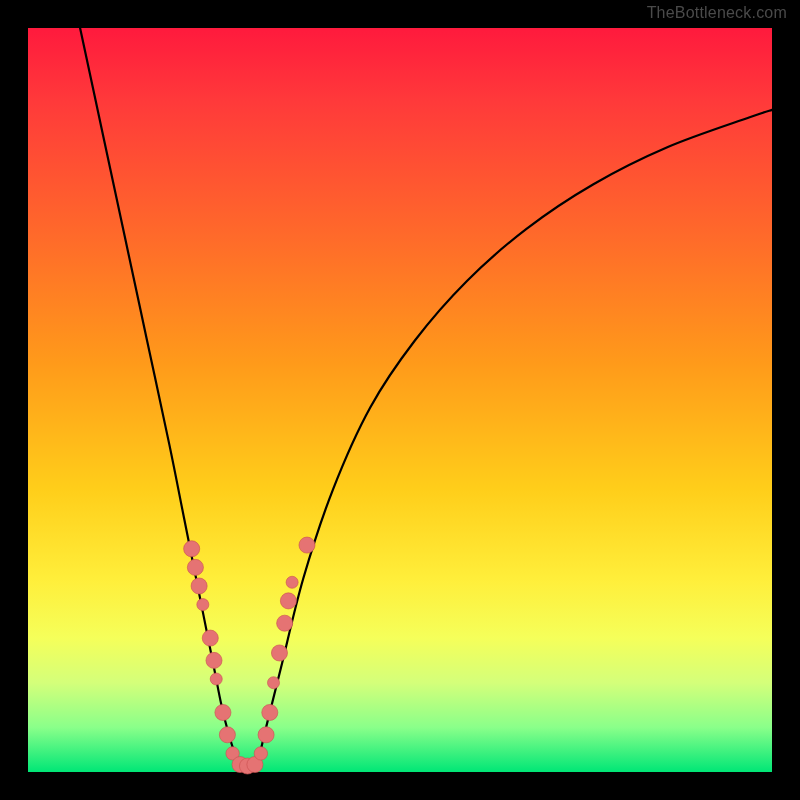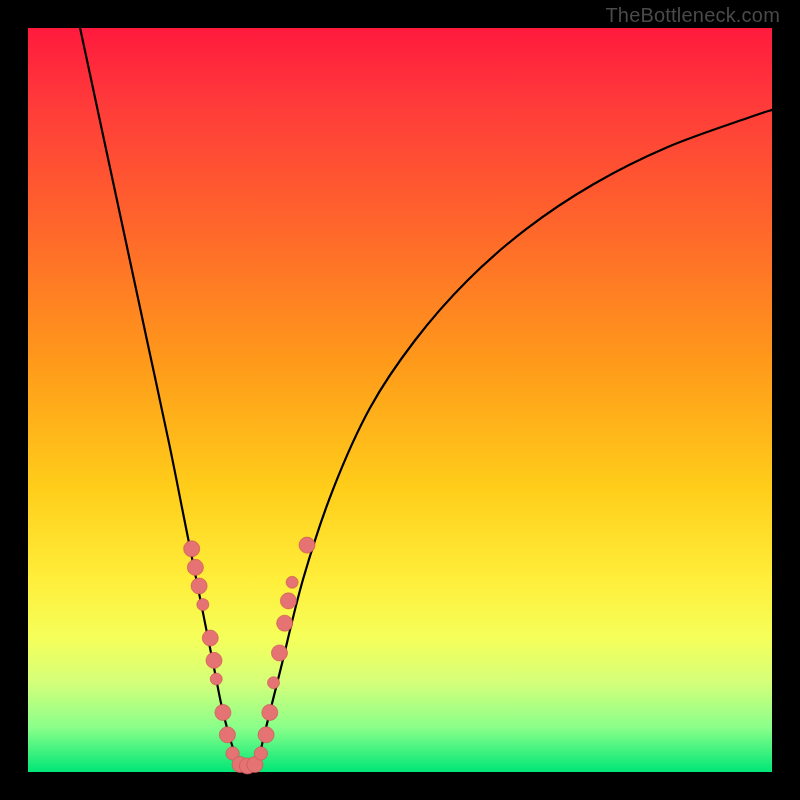--- a/index.html
+++ b/index.html
@@ -34,23 +34,23 @@
       #ffee3a 74%,
       #f5ff5a 82%,
       #d4ff7a 88%,
       #8aff8a 94%,
       #00e676 100%
     );
   }
   .watermark {
     position: absolute;
     top: 4px;
-    right: 20px;
+    right: 13px;
     color: #4a4a4a;
-    font-size: 20px;
+    font-size: 16px;
     font-weight: 500;
     letter-spacing: 0.2px;
     user-select: none;
   }
   svg.curve {
     position: absolute;
     left: 0;
     top: 0;
     width: 744px;
     height: 744px;

